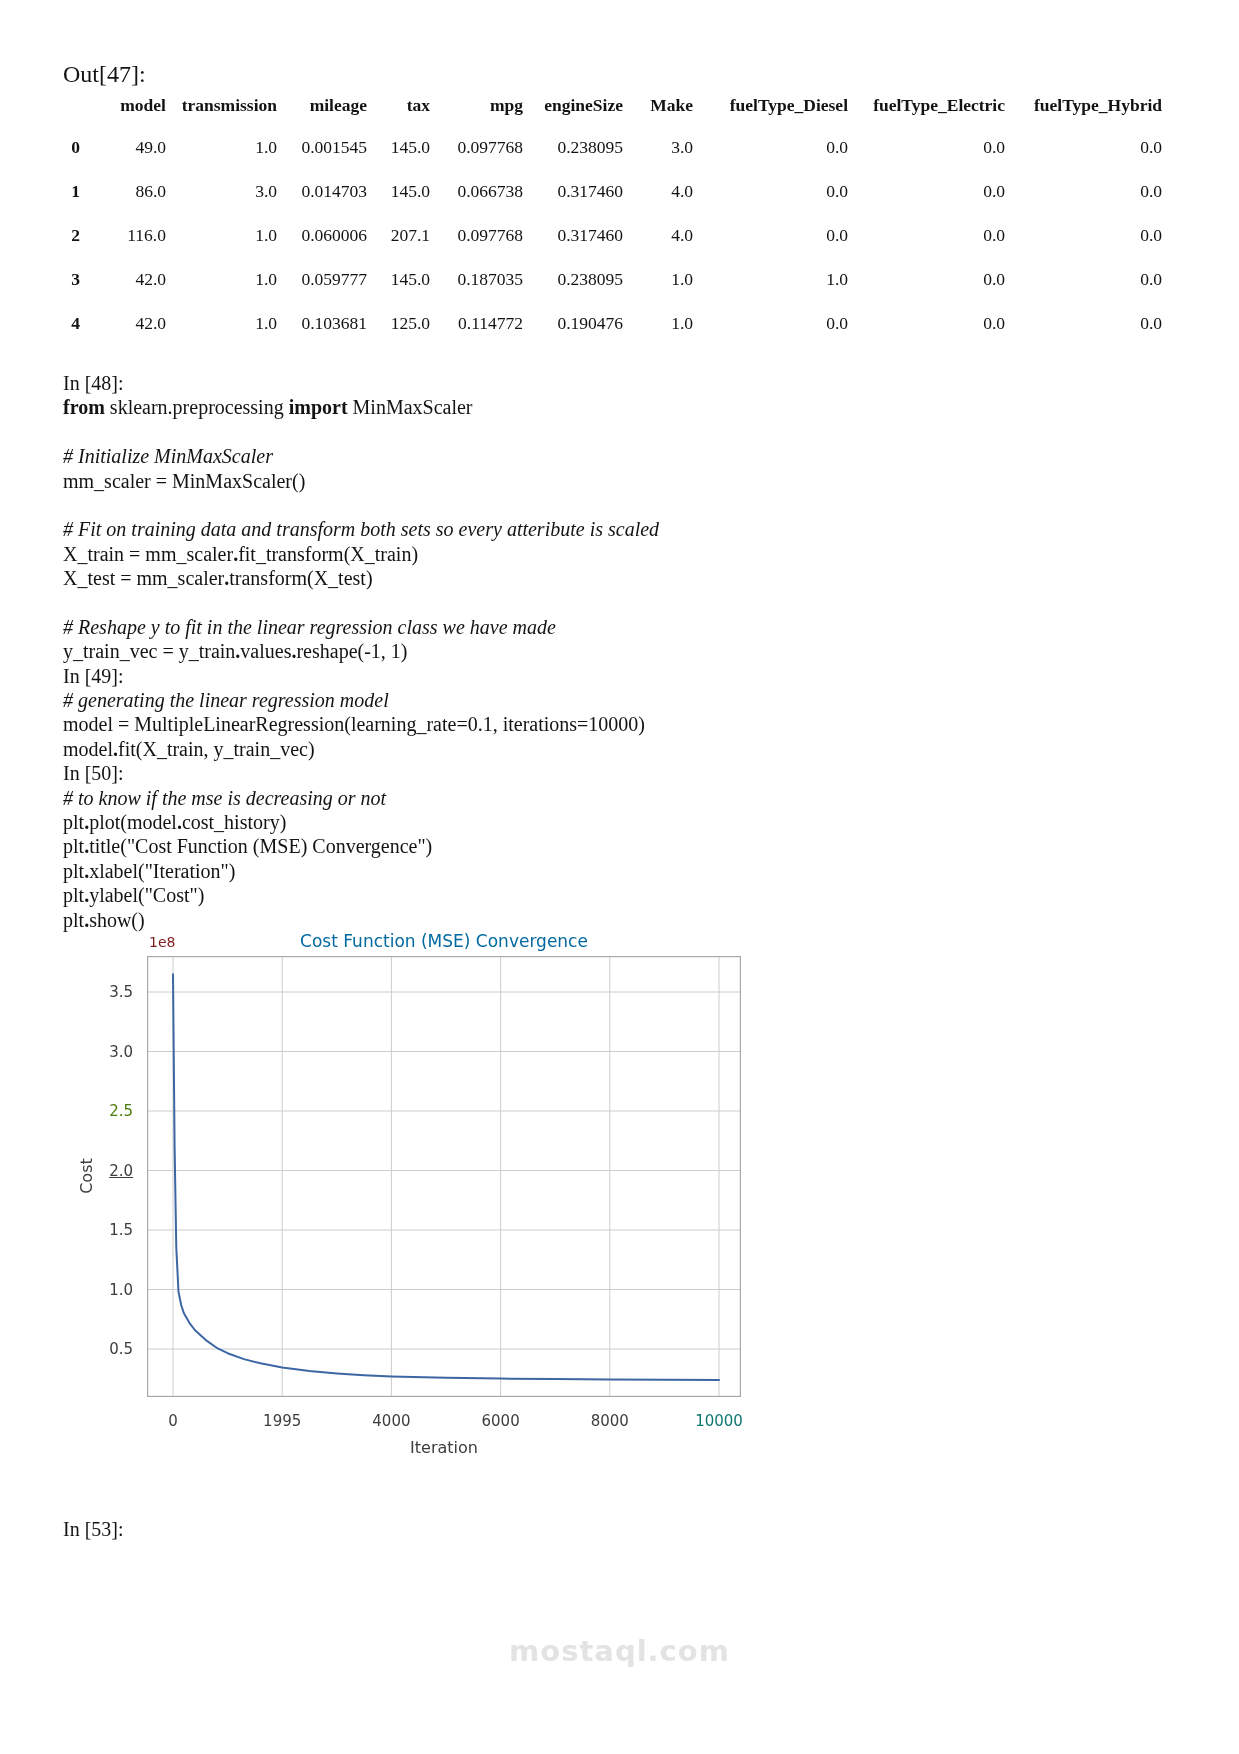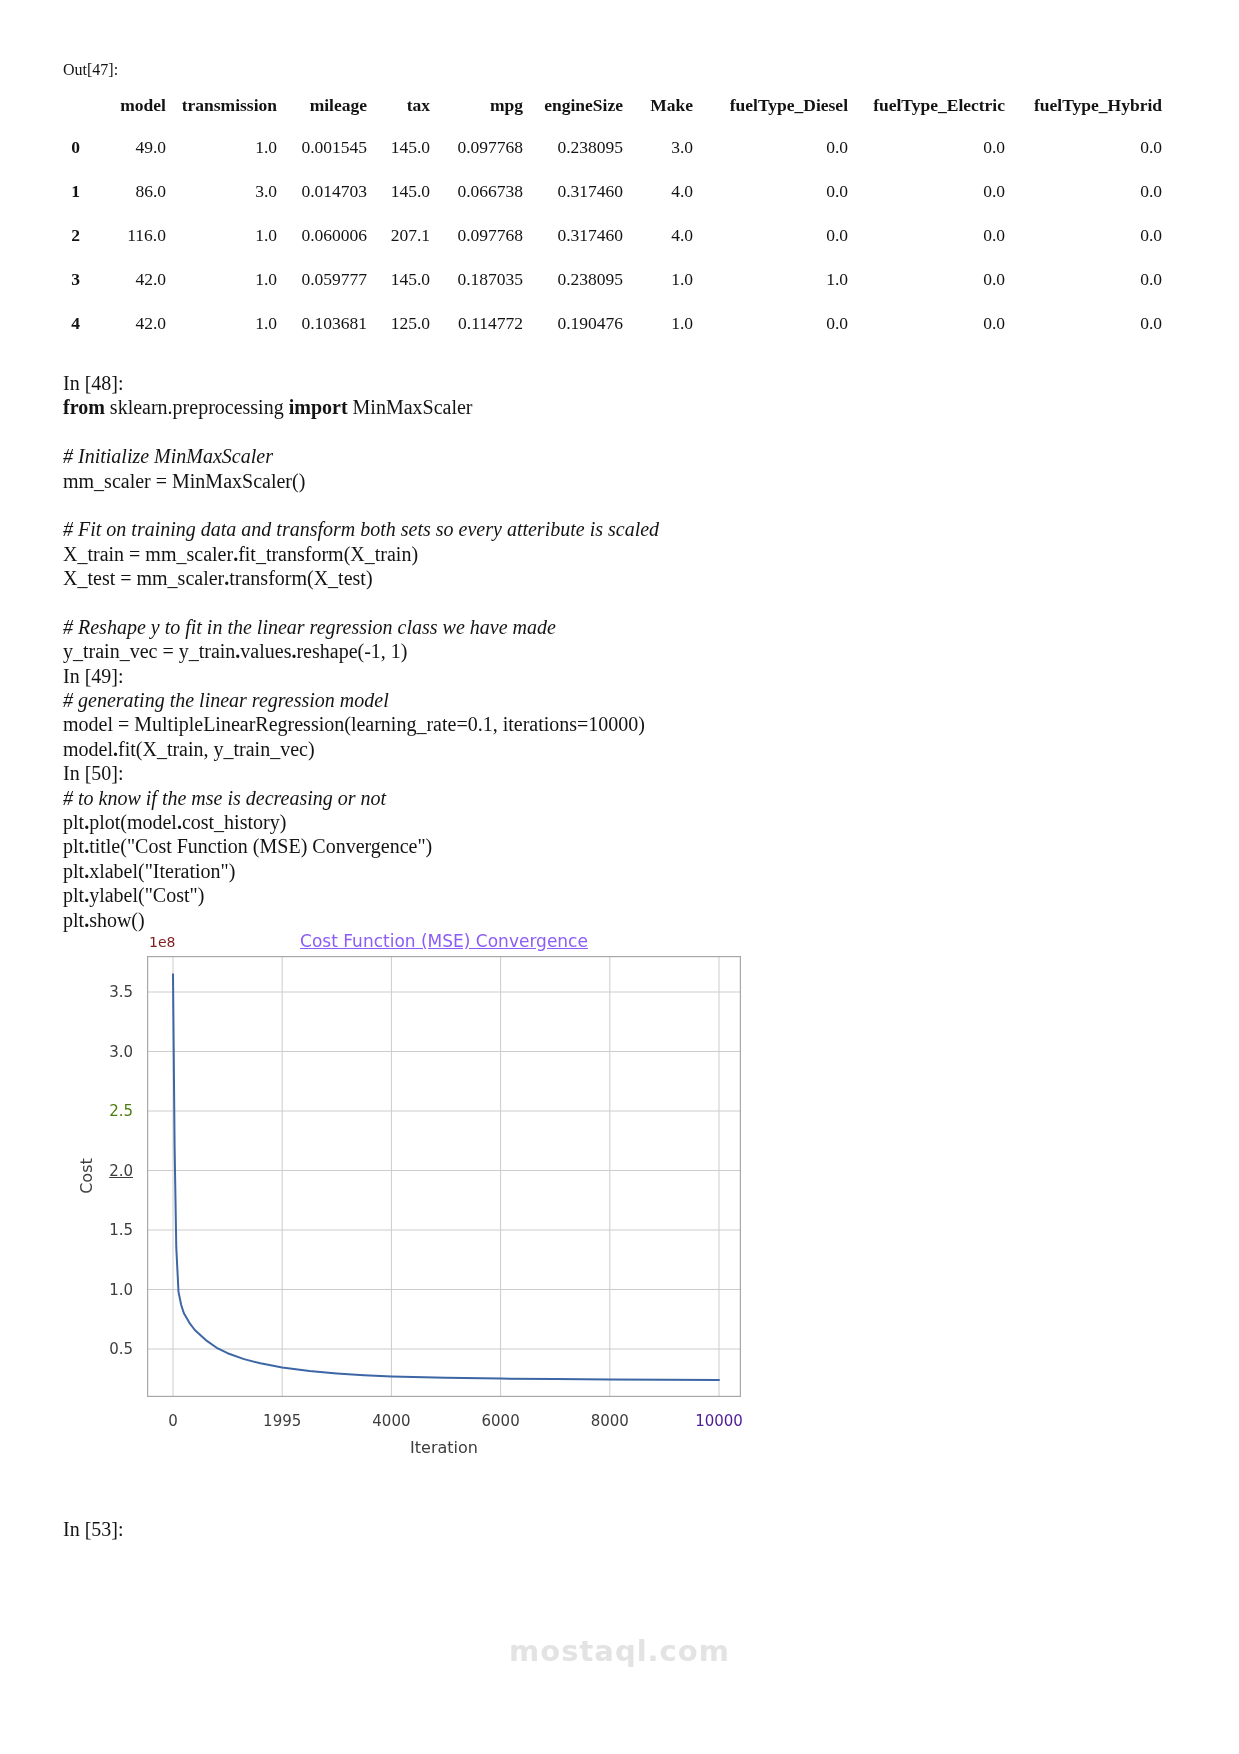--- a/index.html
+++ b/index.html
@@ -1,19 +1,19 @@
 <!DOCTYPE html>
 <html><head>
 <meta charset="utf-8">
 <style>
   html,body{margin:0;padding:0;background:#fff;}
   .page{position:relative;width:1239px;height:1754px;background:#ffffff;overflow:hidden;
         font-family:"Liberation Serif",serif;color:#131313;}
 
-  .out-label{position:absolute;left:63px;top:61px;font-size:16px;}
+  .out-label{position:absolute;left:63px;top:61px;font-size:24px;}
 
   table.df{position:absolute;left:63px;top:85px;border-collapse:collapse;table-layout:fixed;
            font-size:17.5px;}
   table.df th,table.df td{padding:0;text-align:right;vertical-align:middle;font-weight:normal;}
   table.df thead tr{height:40px;}
   table.df tbody tr{height:44px;}
   table.df thead th{font-weight:bold;}
   table.df .idx{font-weight:bold;}
 
   .code{position:absolute;left:63px;top:371px;font-size:20px;line-height:24.4px;white-space:pre;}
@@ -139,21 +139,21 @@
           <td>1.0</td>
           <td>0.0</td>
           <td>0.0</td>
           <td>0.0</td>
         </tr>
       </tbody>
   </table>
 
   <div class="code" id="code"><div class="ln"><span>In [48]:</span></div><div class="ln"><span class="b">from</span><span> sklearn.preprocessing </span><span class="b">import</span><span> MinMaxScaler</span></div><div class="ln">&nbsp;</div><div class="ln"><span class="i"># Initialize MinMaxScaler</span></div><div class="ln"><span>mm_scaler = MinMaxScaler()</span></div><div class="ln">&nbsp;</div><div class="ln"><span class="i"># Fit on training data and transform both sets so every atteribute is scaled</span></div><div class="ln"><span>X_train = mm_scaler</span><span class="b">.</span><span>fit_transform(X_train)</span></div><div class="ln"><span>X_test = mm_scaler</span><span class="b">.</span><span>transform(X_test)</span></div><div class="ln">&nbsp;</div><div class="ln"><span class="i"># Reshape y to fit in the linear regression class we have made</span></div><div class="ln"><span>y_train_vec = y_train</span><span class="b">.</span><span>values</span><span class="b">.</span><span>reshape(-1, 1)</span></div><div class="ln"><span>In [49]:</span></div><div class="ln"><span class="i"># generating the linear regression model</span></div><div class="ln"><span>model = MultipleLinearRegression(learning_rate=0.1, iterations=10000)</span></div><div class="ln"><span>model</span><span class="b">.</span><span>fit(X_train, y_train_vec)</span></div><div class="ln"><span>In [50]:</span></div><div class="ln"><span class="i"># to know if the mse is decreasing or not</span></div><div class="ln"><span>plt</span><span class="b">.</span><span>plot(model</span><span class="b">.</span><span>cost_history)</span></div><div class="ln"><span>plt</span><span class="b">.</span><span>title("Cost Function (MSE) Convergence")</span></div><div class="ln"><span>plt</span><span class="b">.</span><span>xlabel("Iteration")</span></div><div class="ln"><span>plt</span><span class="b">.</span><span>ylabel("Cost")</span></div><div class="ln"><span>plt</span><span class="b">.</span><span>show()</span></div></div>
 
-  <div class="chart-title" style="color: #8b5cf6; text-decoration: underline;">Cost Function (MSE) Convergence</div>
+  <div class="chart-title" style="color: #0369a1;">Cost Function (MSE) Convergence</div>
   <div class="offset-text" style="color: #7f1d1d;">1e8</div>
   <svg class="plot-svg" id="plot" width="594" height="441">
       <line x1="26" y1="0" x2="26" y2="441" stroke="#cccccc" stroke-width="1"></line>
       <line x1="135.2" y1="0" x2="135.2" y2="441" stroke="#cccccc" stroke-width="1"></line>
       <line x1="244.4" y1="0" x2="244.4" y2="441" stroke="#cccccc" stroke-width="1"></line>
       <line x1="353.6" y1="0" x2="353.6" y2="441" stroke="#cccccc" stroke-width="1"></line>
       <line x1="462.8" y1="0" x2="462.8" y2="441" stroke="#cccccc" stroke-width="1"></line>
       <line x1="572" y1="0" x2="572" y2="441" stroke="#cccccc" stroke-width="1"></line>
       <line x1="0" y1="393" x2="594" y2="393" stroke="#cccccc" stroke-width="1"></line>
       <line x1="0" y1="333.5" x2="594" y2="333.5" stroke="#cccccc" stroke-width="1"></line>
@@ -173,21 +173,21 @@
       <div class="ytick" style="left: 87px; top: 1102px; color: #4d7c0f;">2.5</div>
       <div class="ytick" style="left: 87px; top: 1042.5px; color: rgb(61, 61, 61);">3.0</div>
       <div class="ytick" style="left: 87px; top: 983px; color: rgb(61, 61, 61);">3.5</div>
     </div>
   <div id="xticks">
       <div class="xtick" style="left: 173px; top: 1412px; color: rgb(61, 61, 61);">0</div>
       <div class="xtick" style="left: 282.2px; top: 1412px; color: rgb(61, 61, 61);">1995</div>
       <div class="xtick" style="left: 391.4px; top: 1412px; color: rgb(61, 61, 61);">4000</div>
       <div class="xtick" style="left: 500.6px; top: 1412px; color: rgb(61, 61, 61);">6000</div>
       <div class="xtick" style="left: 609.8px; top: 1412px; color: rgb(61, 61, 61);">8000</div>
-      <div class="xtick" style="left: 719px; top: 1412px; color: #4c1d95; text-align: center;">10000</div>
+      <div class="xtick" style="left: 719px; top: 1412px; color: #0f766e; text-align: center;">10000</div>
     </div>
   <div class="xlabel" style="color: rgb(61, 61, 61);">Iteration</div>
   <div class="ylabel" style="color: rgb(61, 61, 61);">Cost</div>
 
   <div class="in53">In [53]:</div>
 
   <div class="wm">
     <div class="wm-site">mostaql.com</div>
   </div>
 

